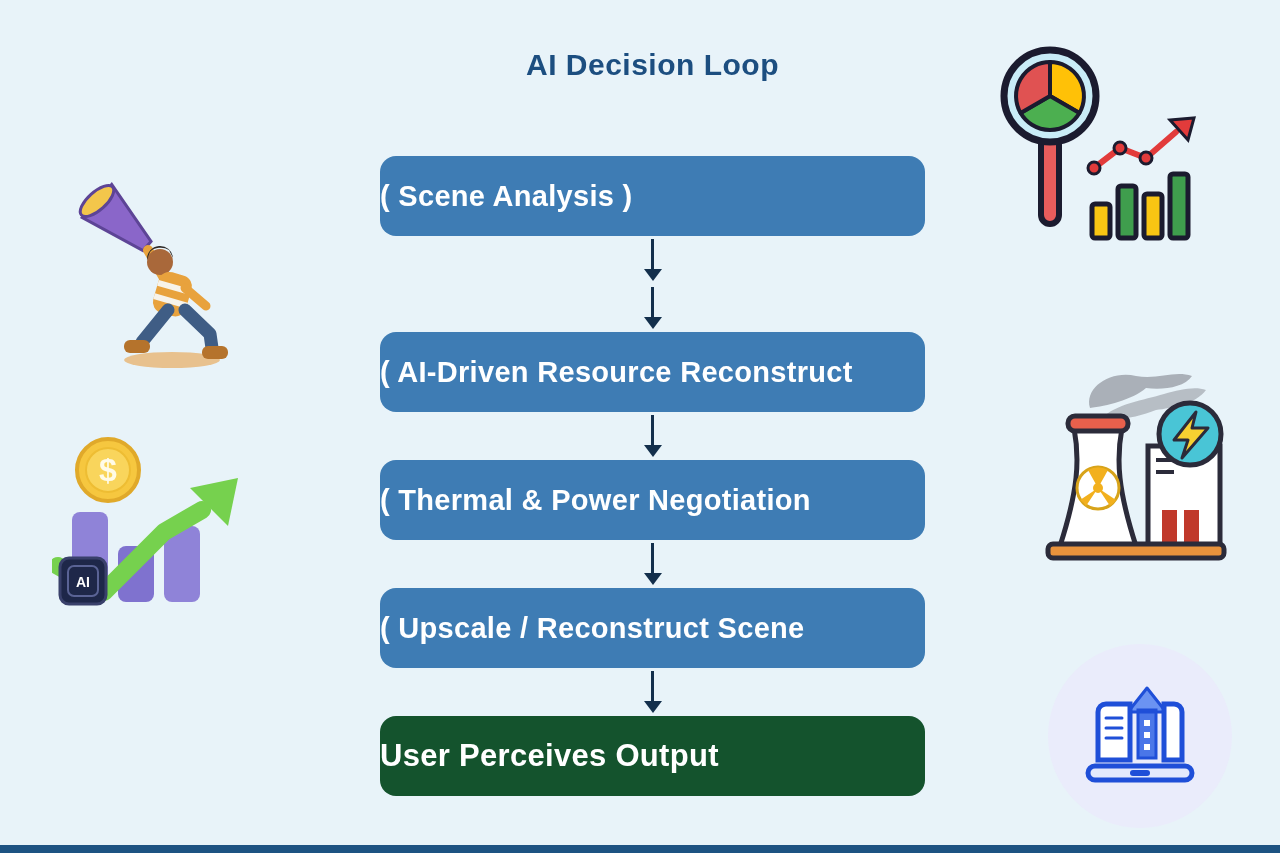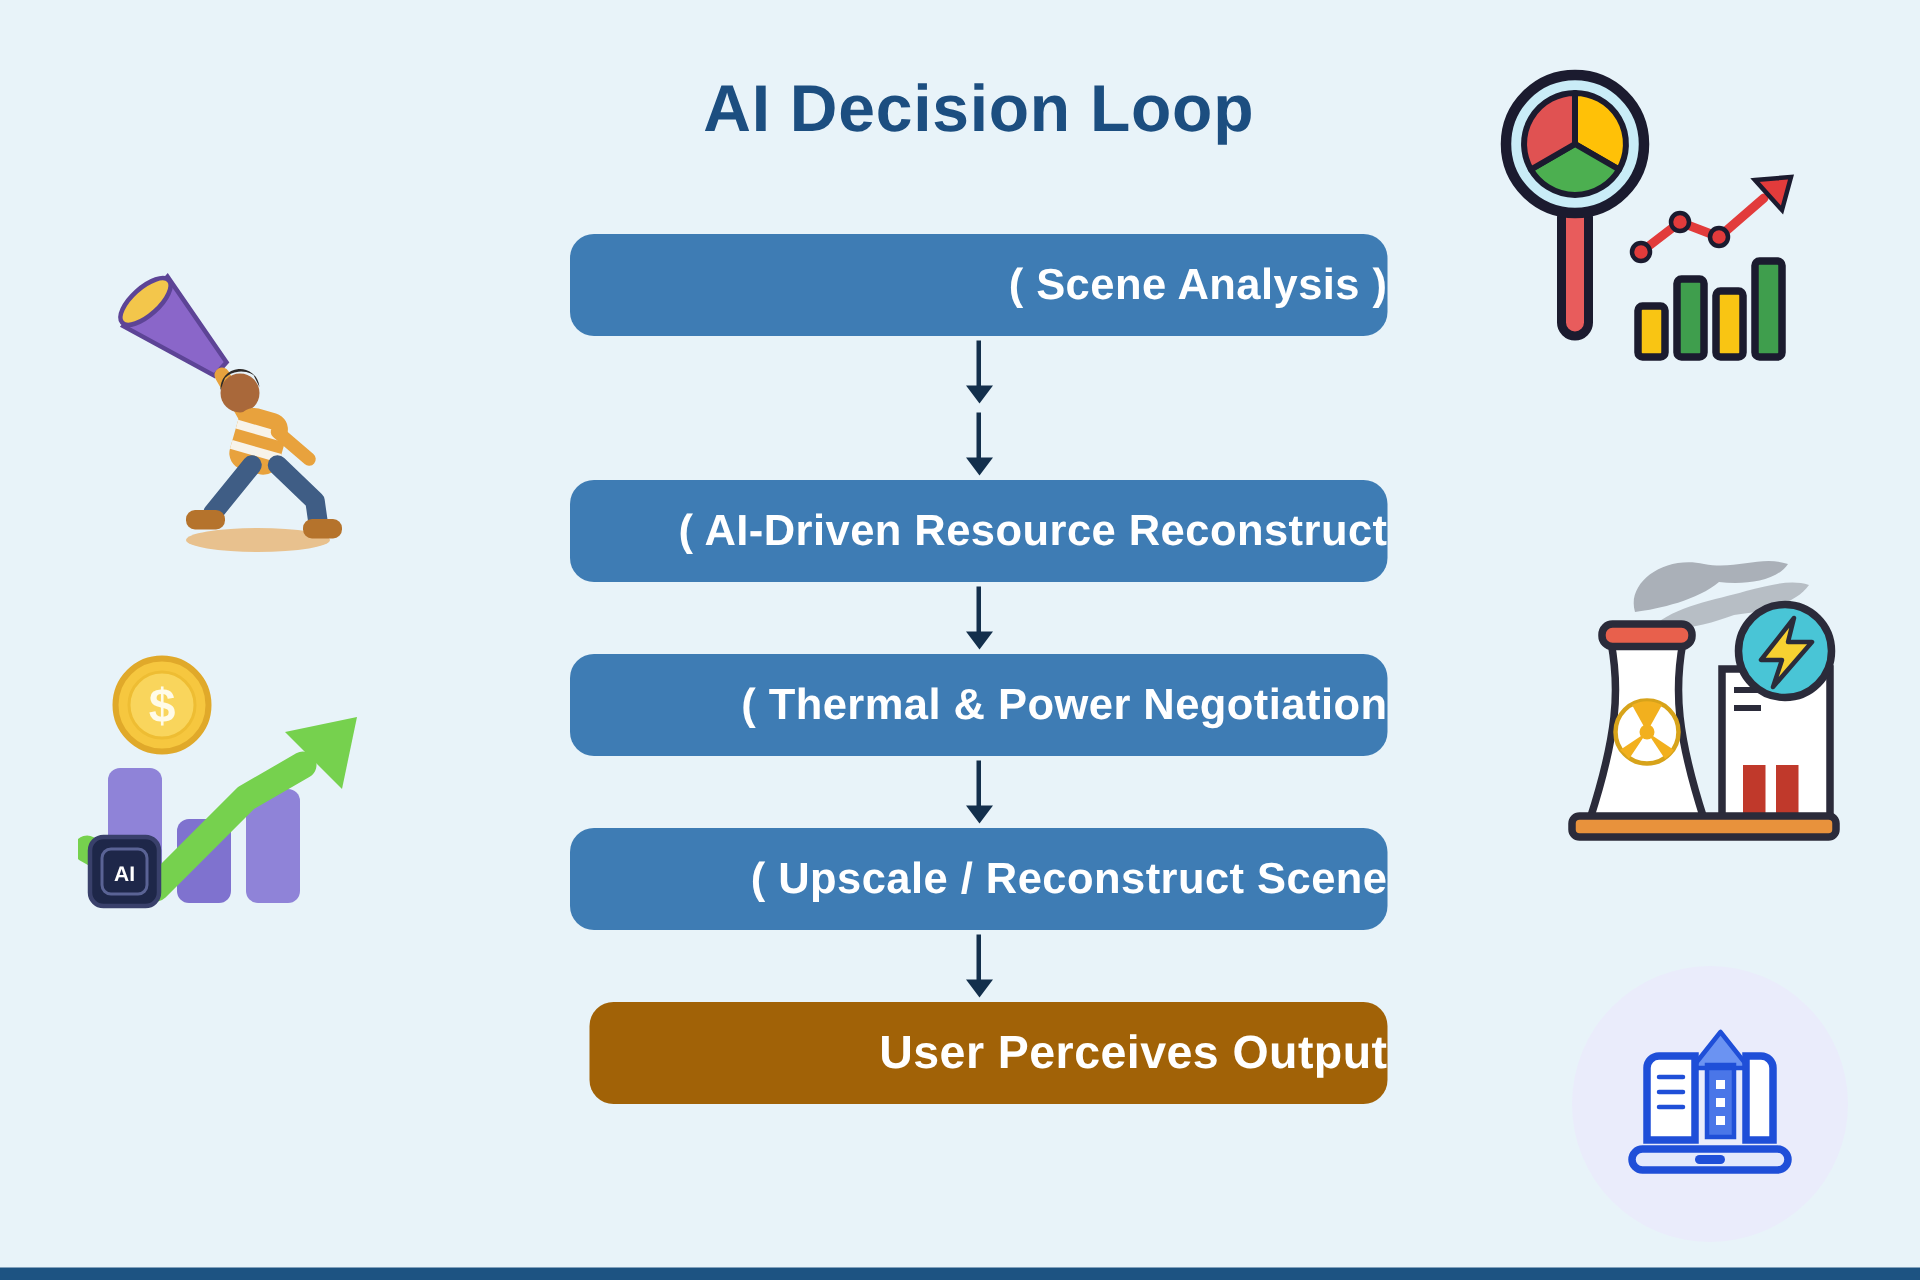--- a/index.html
+++ b/index.html
@@ -11,44 +11,43 @@
     position:relative;
     width:1280px;height:853px;
     background:#e8f3f9;
     overflow:hidden;
   }
   .page-title{
     position:absolute;
     left:380px;top:48px;width:545px;
     margin:0;
     text-align:center;
-    font-size:44px;
+    font-size:30px;
     font-weight:800;
     letter-spacing:0.5px;
     color:#1c4e80;
   }
   .flow{
     position:absolute;
     left:380px;top:156px;width:545px;
     display:flex;flex-direction:column;
   }
   .step{
-    height:68px;
+    height:80px;
     border-radius:16px;
     background:#3e7cb4;
     color:#ffffff;
-    display:flex;align-items:center;justify-content:flex-end;
+    display:flex;align-items:center;justify-content:flex-start;
     font-size:29px;font-weight:700;
     letter-spacing:0.3px;
     white-space:nowrap;
   }
   .step.final{
-    background:#a16207;
+    background:#14532d;
     font-size:31px;
-    margin-left:13px;
   }
   .arrow{
     height:48px;position:relative;width:100%;
   }
   .arrow::before{
     content:"";position:absolute;left:50%;top:3px;
     width:3px;height:32px;margin-left:-1.5px;background:#132f4c;
   }
   .arrow::after{
     content:"";position:absolute;left:50%;top:33px;margin-left:-9px;

